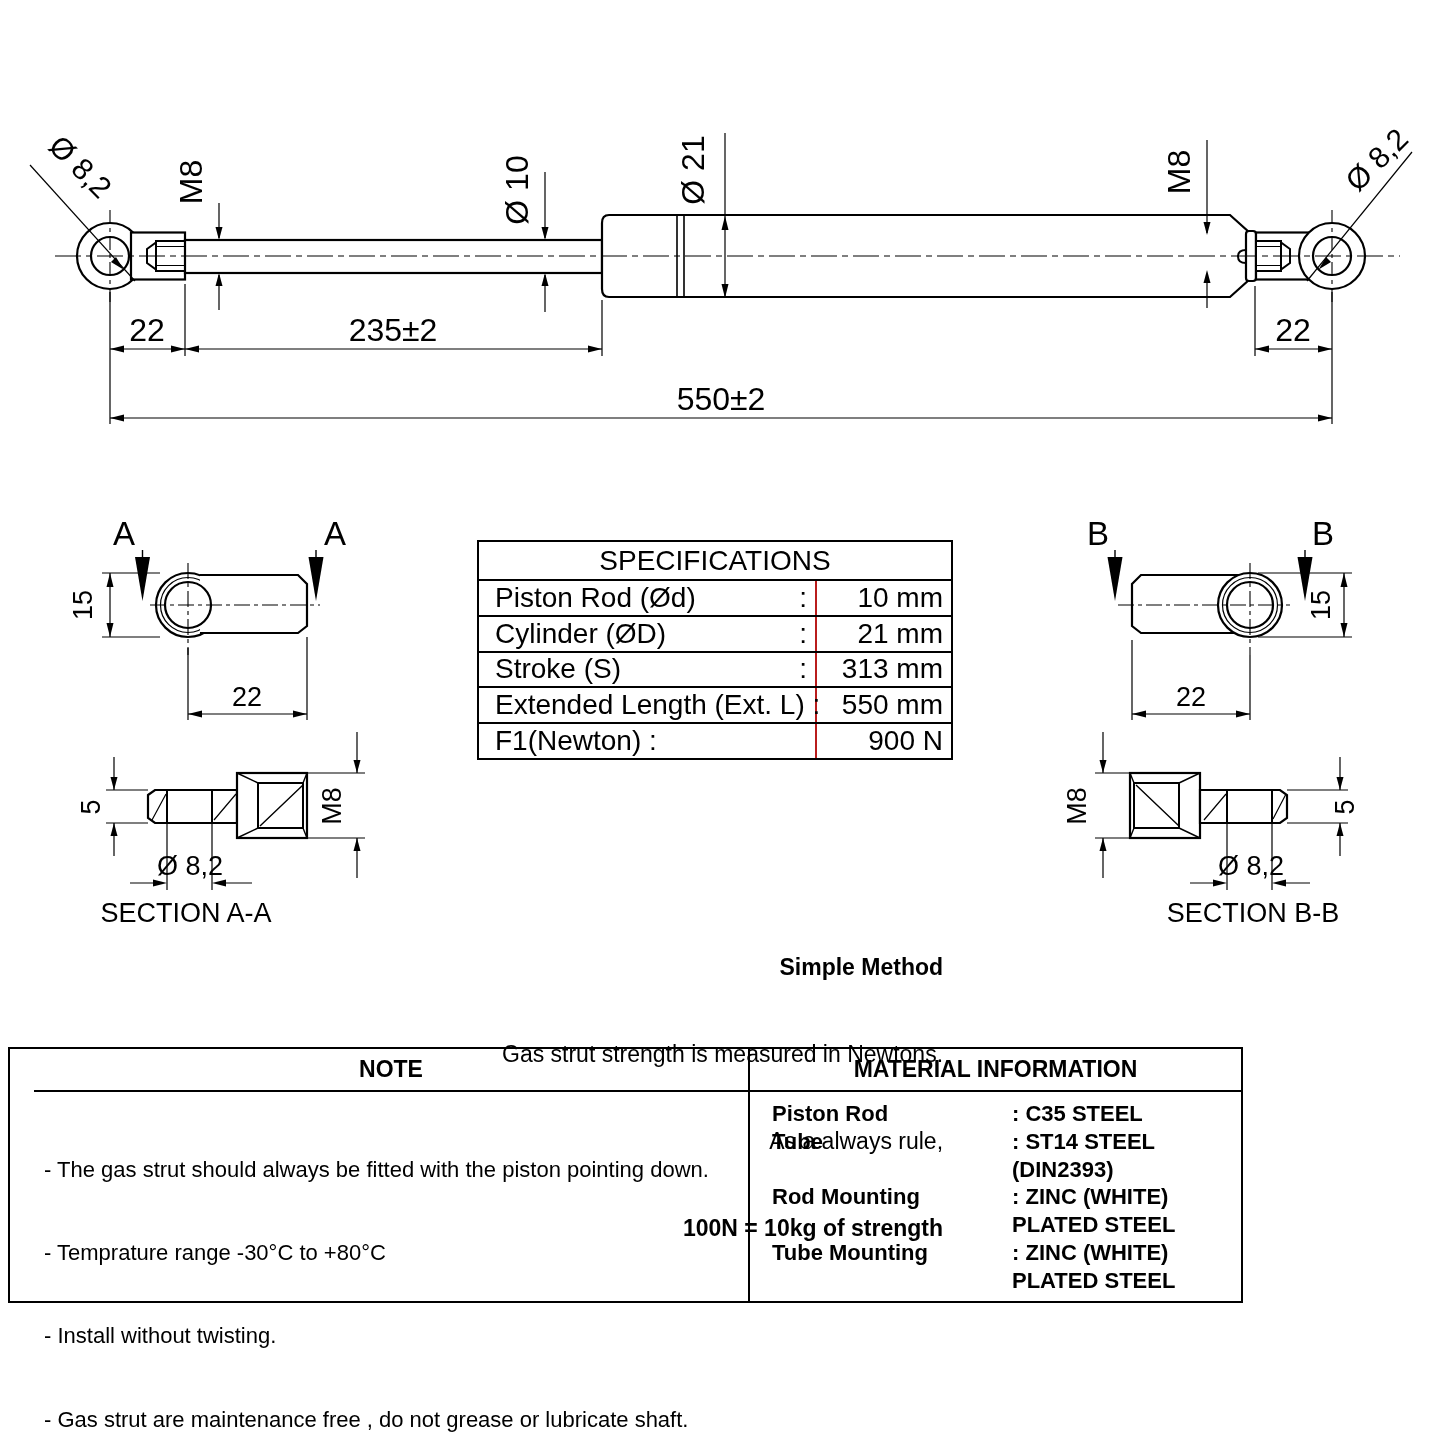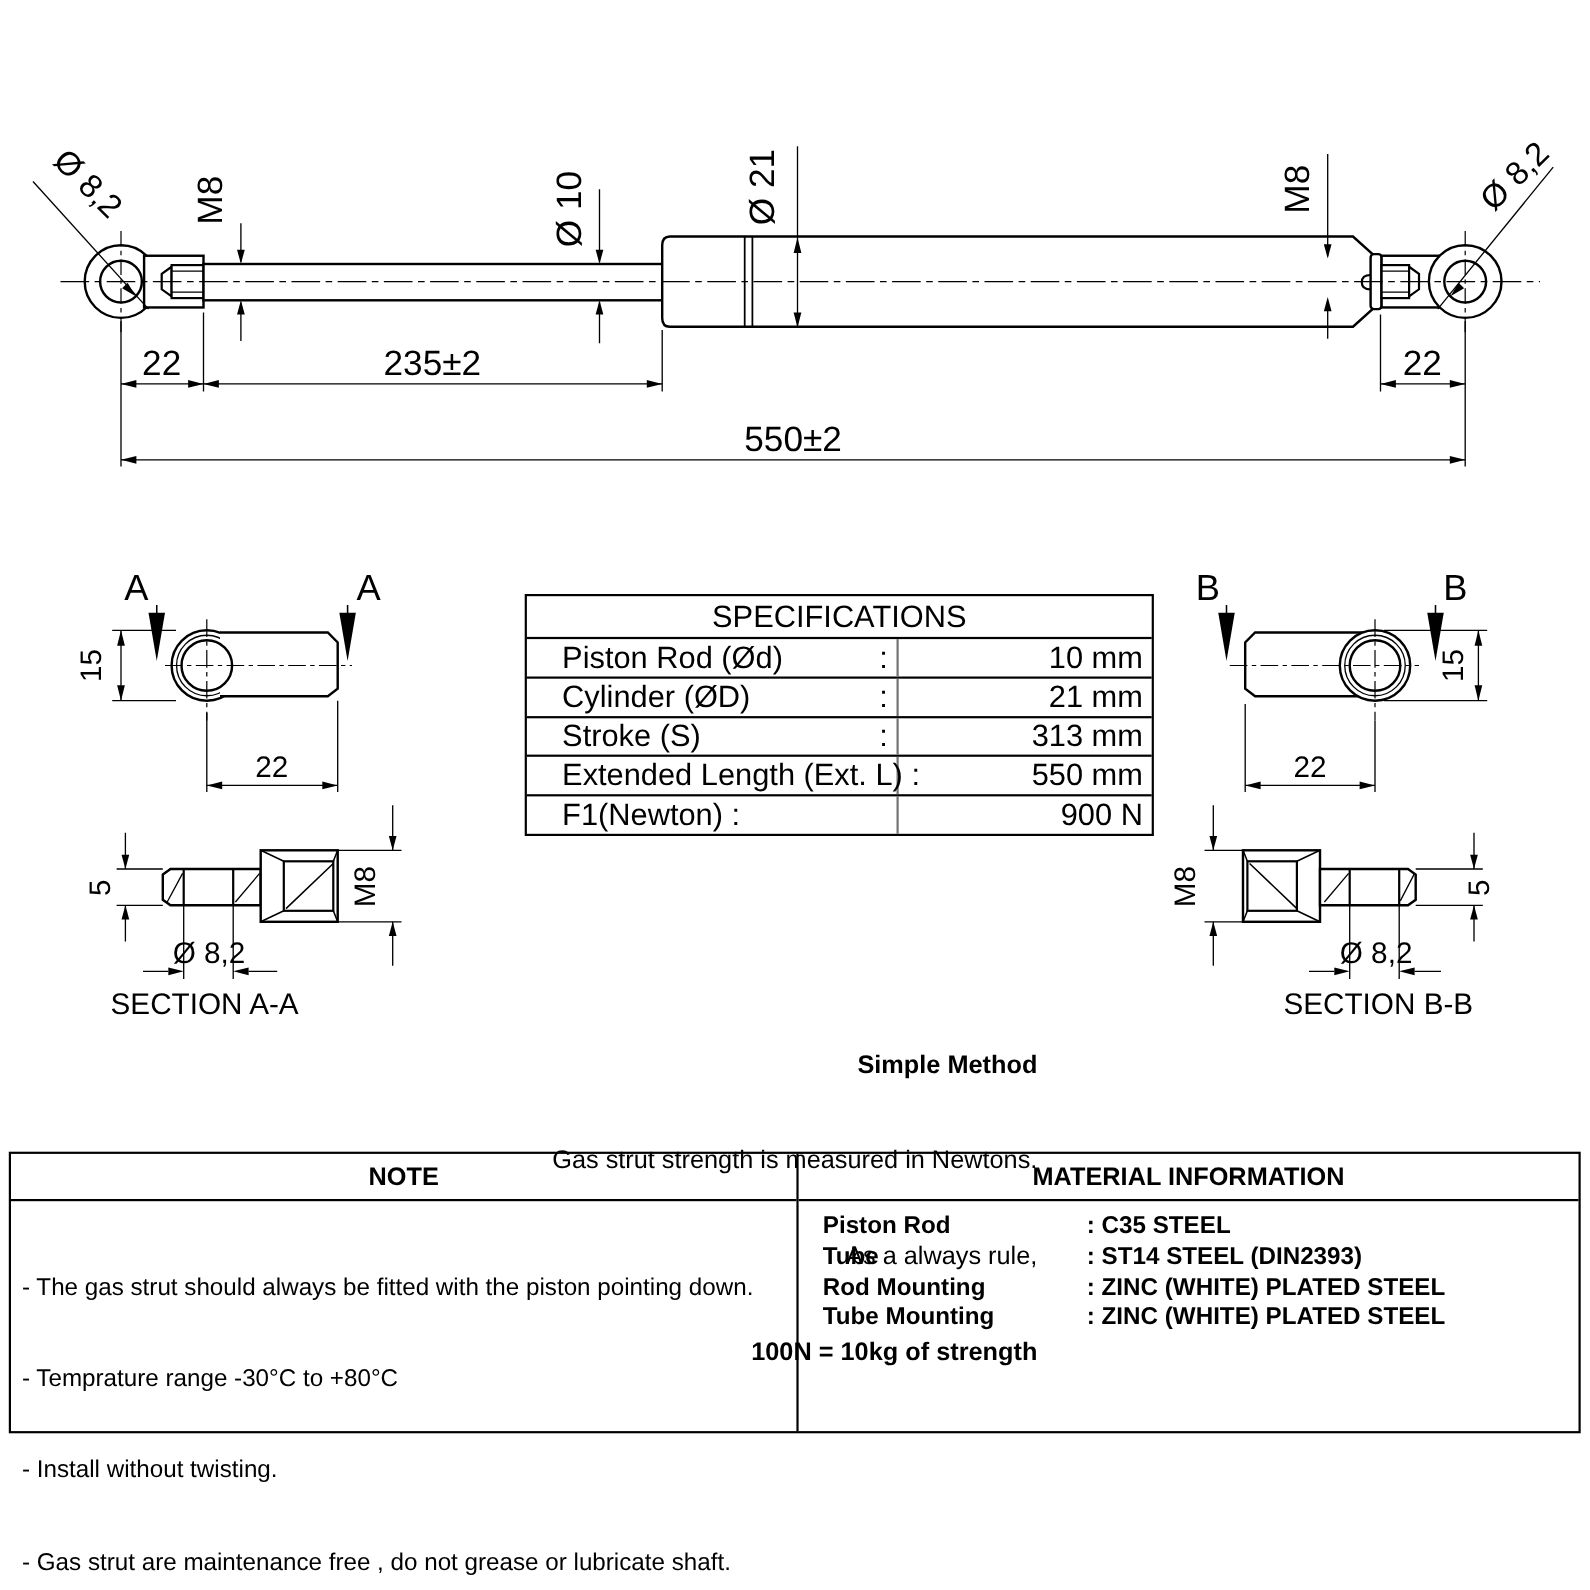--- a/index.html
+++ b/index.html
@@ -7,39 +7,39 @@
         font-family:"Liberation Sans",sans-serif;color:#000;overflow:hidden;}
   svg text{font-family:"Liberation Sans",sans-serif;fill:#000;}
   .t-main{font-size:32px;}
   .t-vert{font-size:32px;}
   .t-diag{font-size:30px;}
   .t-letter{font-size:33px;}
   .t-sec{font-size:27px;}
   .t-cap{font-size:27px;}
 
   
-  .specs{position:absolute;left:477px;top:540px;width:572px;height:220px;
+  .specs{position:absolute;left:477px;top:540px;width:476px;height:220px;
          border:2px solid #000;box-sizing:border-box;display:flex;flex-direction:column;}
   .specs-title{height:37px;border-bottom:2px solid #000;display:flex;align-items:center;
          justify-content:center;font-size:28px;}
   .spec-row{flex:1;display:flex;border-bottom:2px solid #000;box-sizing:border-box;}
   .spec-row:last-child{border-bottom:none;}
-  .spec-label{width:338px;border-right:2px solid #737373;box-sizing:border-box;
-         display:flex;align-items:center;padding:0 8px 0 32px;font-size:28px;white-space:pre;}
+  .spec-label{width:338px;border-right:2px solid #b91c1c;box-sizing:border-box;
+         display:flex;align-items:center;padding:0 8px 0 16px;font-size:28px;white-space:pre;}
   .spec-colon{margin-left:auto;}
   .spec-value{flex:1;display:flex;align-items:center;justify-content:flex-end;
          padding-right:8px;font-size:28px;}
 
   
   .simple{position:absolute;left:502px;top:895px;font-size:23px;line-height:29px;white-space:pre;text-align:right;}
   .simple .b{font-weight:bold;}
 
   
-  .bottom{position:absolute;left:8px;top:1047px;width:1429px;height:256px;
-          border:2px solid #000;box-sizing:border-box;display:flex;}
+  .bottom{position:absolute;left:8px;top:1047px;width:1235px;height:256px;
+          border:2px solid #000;box-sizing:border-box;display:flex;padding-left:24px;}
   .bcell{display:flex;flex-direction:column;box-sizing:border-box;}
   .bcell.left{width:716px;border-right:2px solid #000;}
   .bcell.right{flex:1;}
   .bhead{height:41px;border-bottom:2px solid #000;display:flex;align-items:center;
          justify-content:center;font-weight:bold;font-size:23px;flex:none;}
   .note-list{padding:8px 6px 0 10px;font-size:22px;line-height:27.8px;white-space:pre;}
   .mat-list{padding:8px 6px 0 22px;font-size:22px;line-height:27.8px;font-weight:bold;}
   .mat-row{display:flex;}
   .mat-label{width:240px;flex:none;}
 </style>

